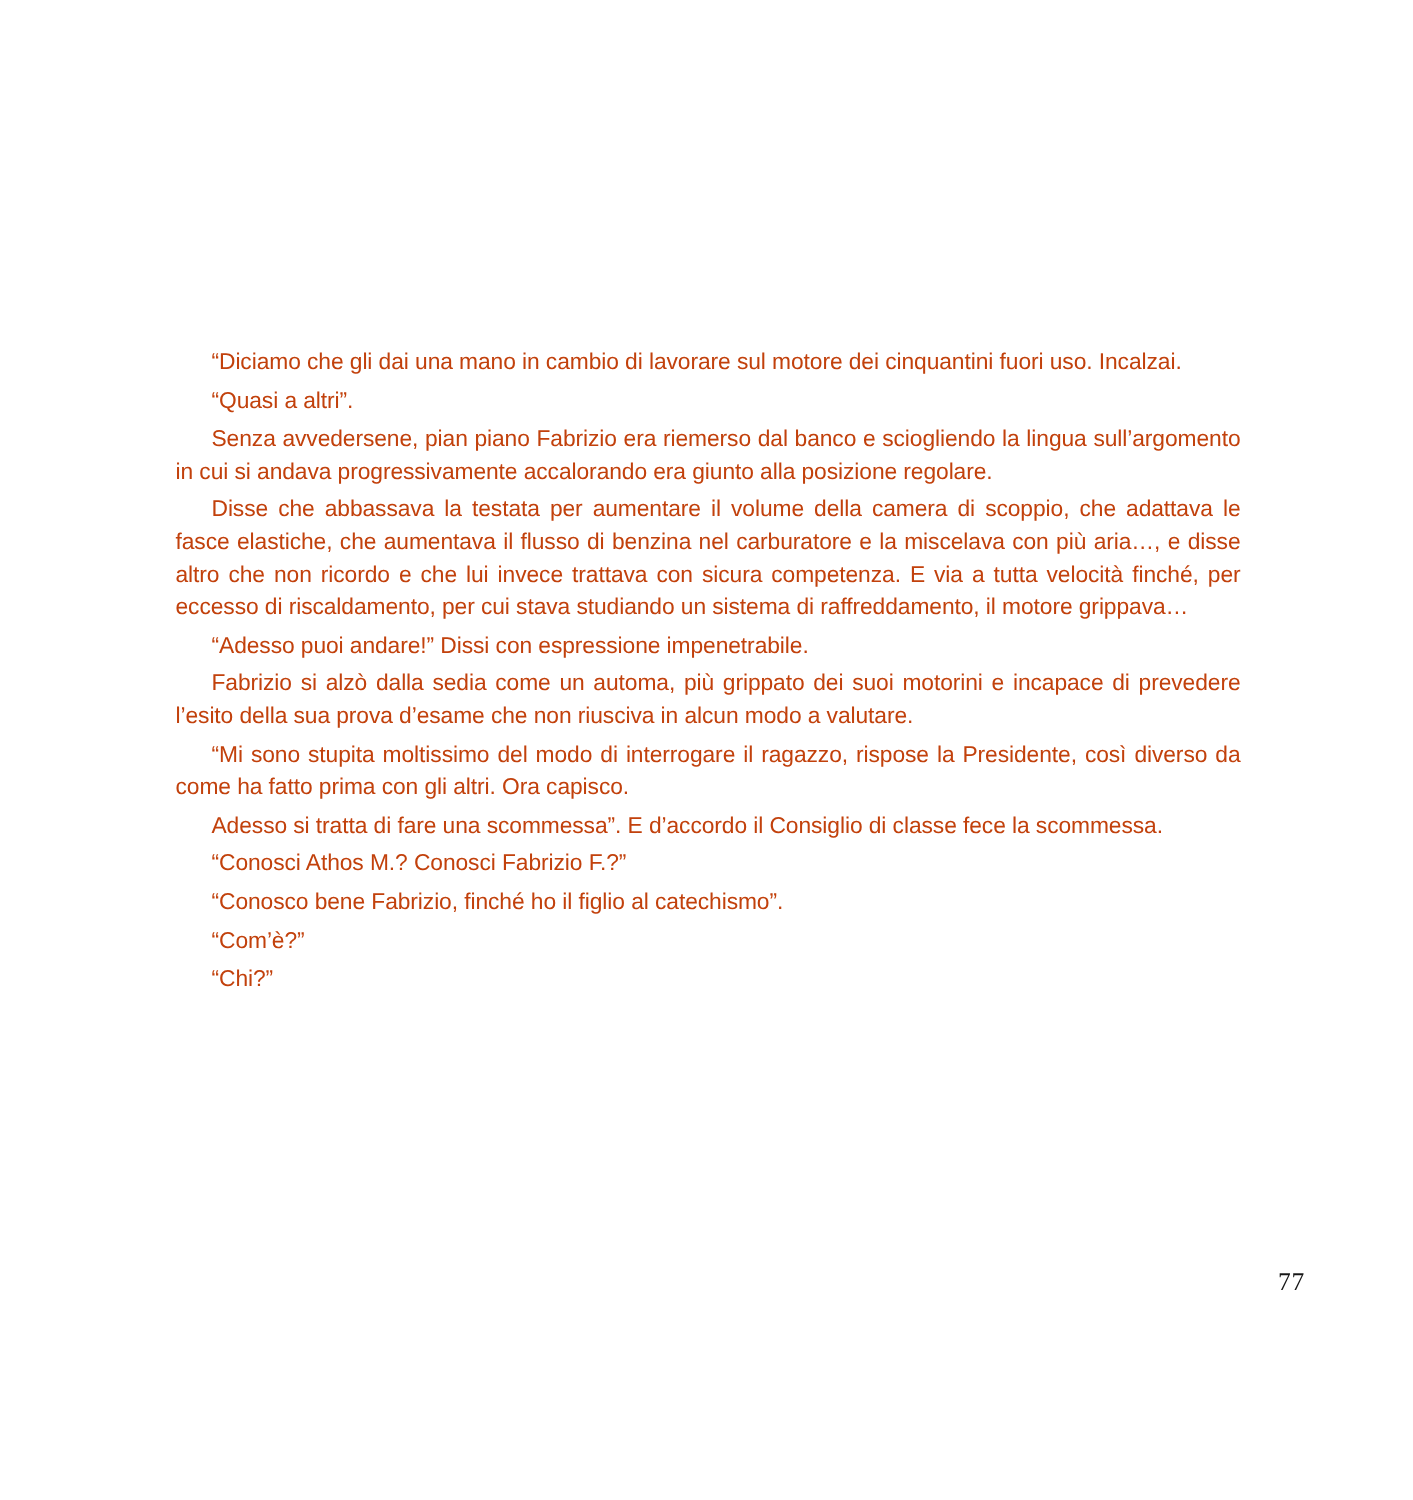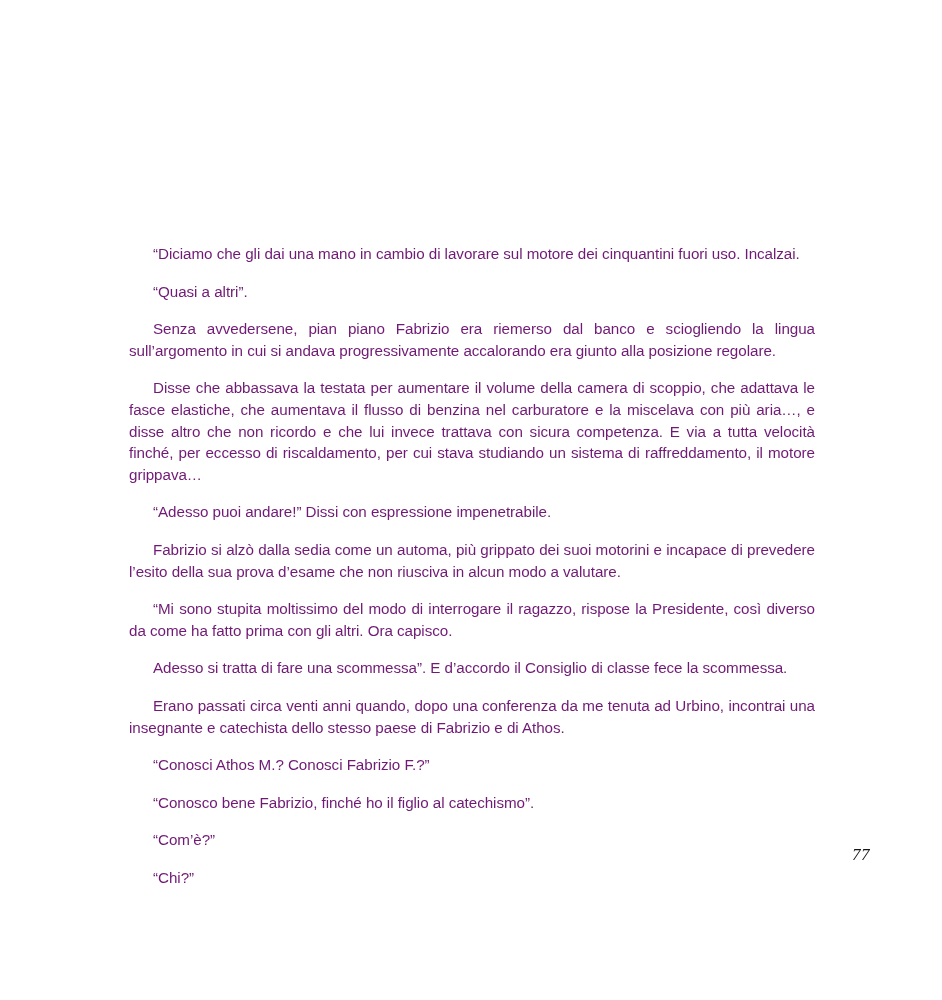--- a/index.html
+++ b/index.html
@@ -19,64 +19,62 @@
   }
 
   .text-block {
     position: absolute;
     left: 113px;
     top: 227px;
     width: 718px;
   }
 
   .para {
-    margin: 16px;
+    margin: 4px;
     padding: 0;
     font-size: 15.2px;
     line-height: 21.6px;
-    color: #701a75;
+    color: #c2410c;
     text-align: justify;
     text-justify: inter-word;
     text-indent: 24px;
     font-stretch: condensed;
     letter-spacing: -0.05px;
     -webkit-font-smoothing: antialiased;
   }
 
   
   .para.short {
     text-align: left;
   }
 
   .page-number {
     position: absolute;
     left: 852px;
     top: 845px;
     font-family: "Liberation Serif", "DejaVu Serif", serif;
-    font-style: italic;
     font-size: 17px;
     color: #161616;
     letter-spacing: 0.5px;
   }
 </style>
 </head>
 <body>
 
 <div class="page">
 
   <div class="text-block">
       <p class="para">“Diciamo che gli dai una mano in cambio di lavorare sul motore dei cinquantini fuori uso. Incalzai.</p>
       <p class="para short">“Quasi a altri”.</p>
       <p class="para">Senza avvedersene, pian piano Fabrizio era riemerso dal banco e sciogliendo la lingua sull’argomento in cui si andava progressivamente accalorando era giunto alla posizione regolare.</p>
       <p class="para">Disse che abbassava la testata per aumentare il volume della camera di scoppio, che adattava le fasce elastiche, che aumentava il flusso di benzina nel carburatore e la miscelava con più aria…, e disse altro che non ricordo e che lui invece trattava con sicura competenza. E via a tutta velocità finché, per eccesso di riscaldamento, per cui stava studiando un sistema di raffreddamento, il motore grippava…</p>
       <p class="para short">“Adesso puoi andare!” Dissi con espressione impenetrabile.</p>
       <p class="para">Fabrizio si alzò dalla sedia come un automa, più grippato dei suoi motorini e incapace di prevedere l’esito della sua prova d’esame che non riusciva in alcun modo a valutare.</p>
       <p class="para">“Mi sono stupita moltissimo del modo di interrogare il ragazzo, rispose la Presidente, così diverso da come ha fatto prima con gli altri. Ora capisco.</p>
       <p class="para">Adesso si tratta di fare una scommessa”. E d’accordo il Consiglio di classe fece la scommessa.</p>
-      <p class="para">Erano passati circa venti anni quando, dopo una conferenza da me tenuta ad Urbino, incontrai una insegnante e catechista dello stesso paese di Fabrizio e di Athos.</p>
       <p class="para short">“Conosci Athos M.? Conosci Fabrizio F.?”</p>
       <p class="para short">“Conosco bene Fabrizio, finché ho il figlio al catechismo”.</p>
       <p class="para short">“Com’è?”</p>
       <p class="para short">“Chi?”</p>
     </div>
 
   <div class="page-number">77</div>
 
 </div>
 

